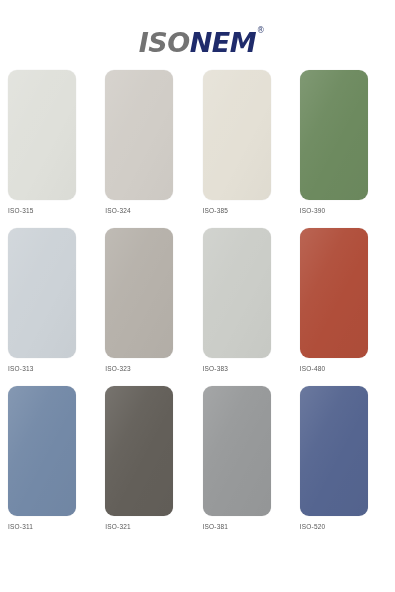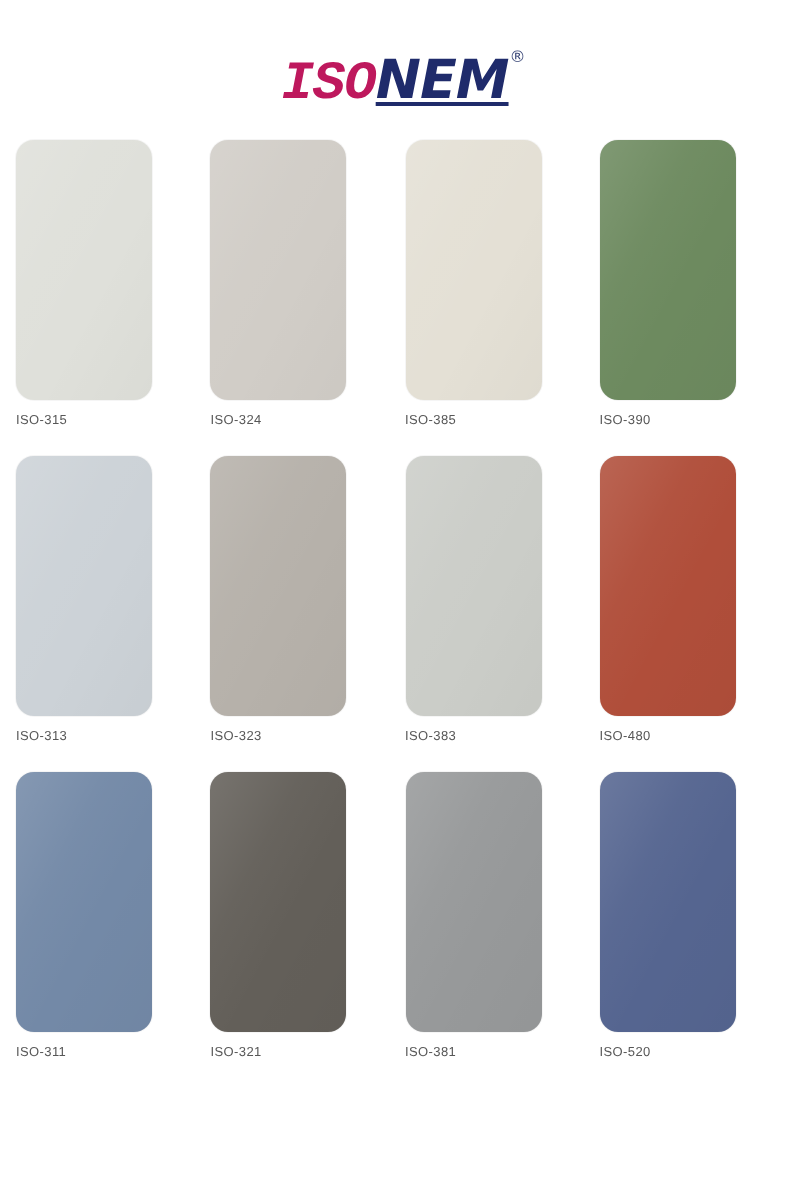--- a/index.html
+++ b/index.html
@@ -39,21 +39,20 @@
     letter-spacing: -0.5px;
     line-height: 1;
     white-space: nowrap;
     font-family: "DejaVu Sans", sans-serif;
   }
   .logo-iso {
     color: #4d86d6;
   }
   .logo-nem {
     color: #1f2b6b;
-    text-decoration: underline;
   }
   .logo-reg {
     position: absolute;
     top: -2px;
     right: -8px;
     font-size: 8px;
     font-style: normal;
     font-weight: normal;
     color: #3d4a7a;
   }
@@ -103,21 +102,21 @@
     font-family: "Liberation Sans", sans-serif;
   }
 </style>
 </head>
 <body>
 
 <div class="page">
 
   <div class="header">
     <div class="logo">
-      <span class="logo-iso" style="color: #be185d; font-family: Liberation Mono, monospace;">ISO</span><span class="logo-nem" style="color: rgb(31, 43, 107);">NEM</span><span class="logo-reg">®</span>
+      <span class="logo-iso" style="color: #737373;">ISO</span><span class="logo-nem" style="color: rgb(31, 43, 107);">NEM</span><span class="logo-reg">®</span>
     </div>
   </div>
 
   <div class="grid">
 
     <div class="row">
       <div class="cell">
         <div class="chip" style="background-color: rgb(223, 224, 218);"></div>
         <div class="chip-label">ISO-315</div>
       </div>

